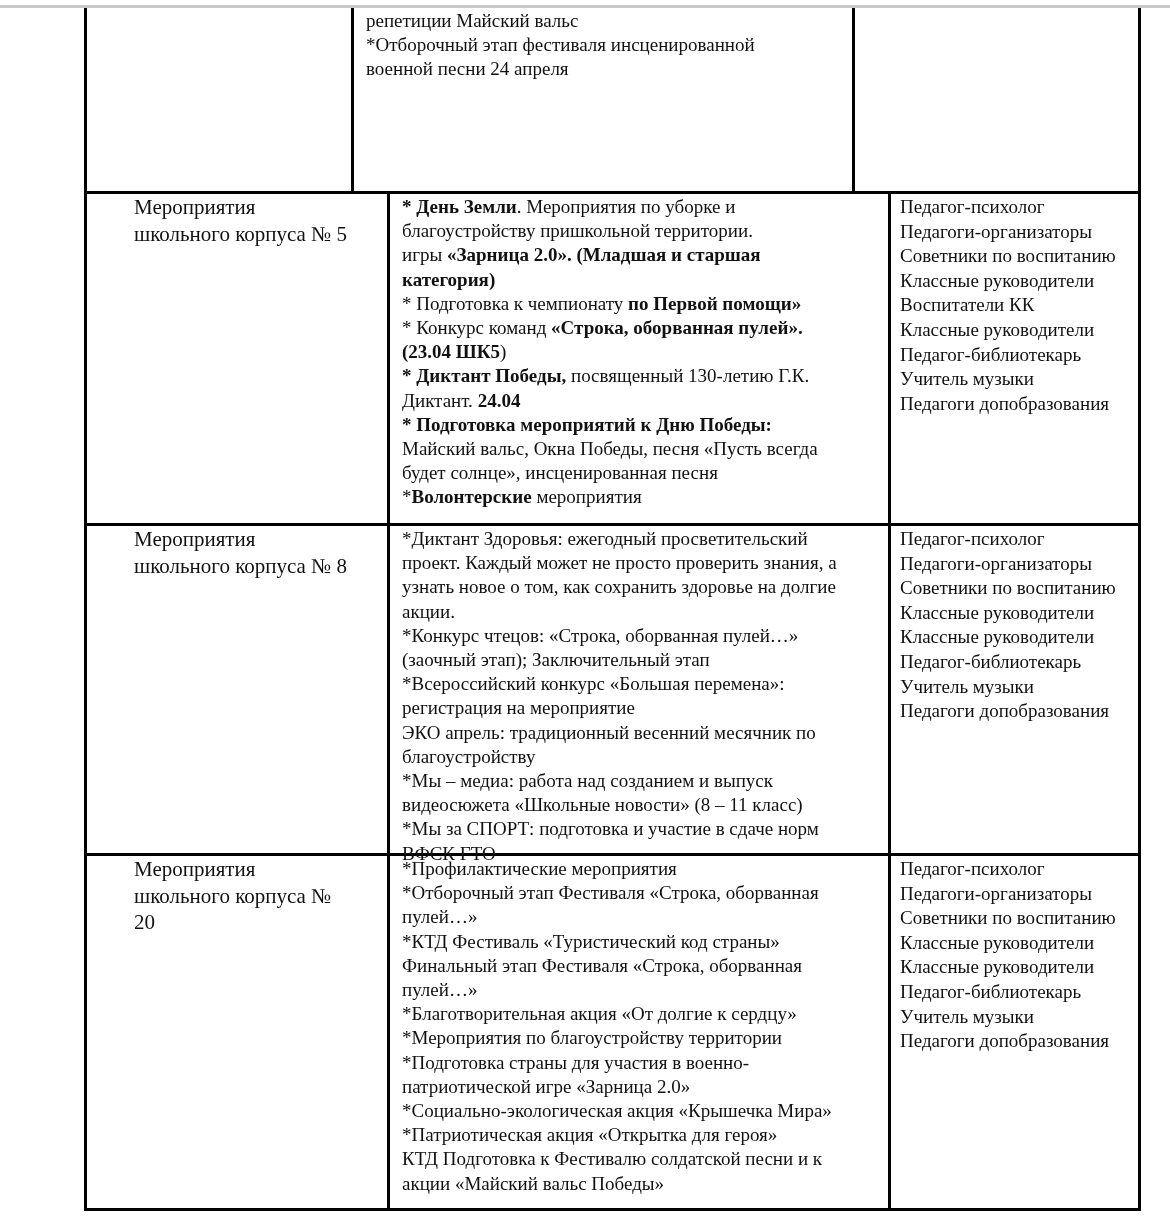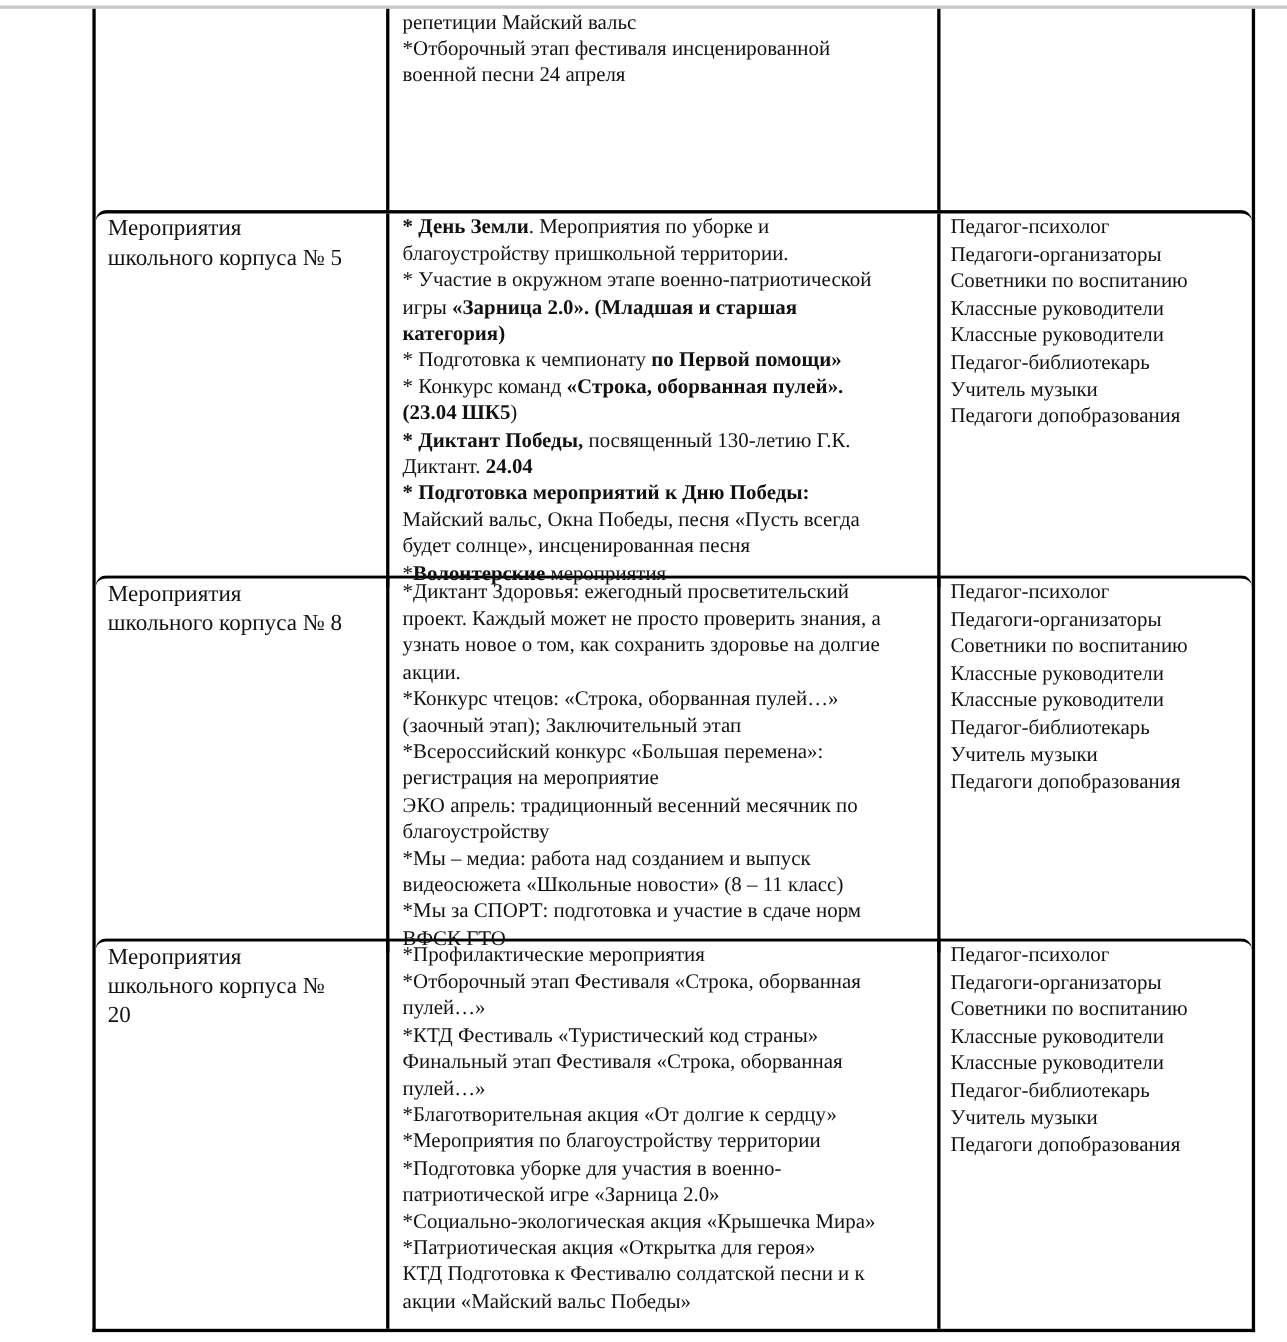--- a/index.html
+++ b/index.html
@@ -17,23 +17,22 @@
       width: 1057px;
       border-left: 3px solid #000;
       border-right: 3px solid #000;
       border-bottom: 3px solid #000;
       box-sizing: border-box;
     }
     .row {
       display: grid;
       grid-template-columns: 264px 501px 1fr;
       box-sizing: border-box;
-      border-radius: 10px;
     }
-    .row + .row { border-top: 3px solid #000; }
+    .row + .row { border-top: 3px solid #000; padding-left: 36px; }
     .cell {
       box-sizing: border-box;
       padding: 1px 8px 0 11px;
       font-size: 19px;
       line-height: 24.2px;
     }
     .cell + .cell { border-left: 3px solid #000; }
     .cell.c2 { padding-left: 12px; padding-right: 4px; }
     .cell.c3 { padding-left: 9px; font-size: 19px; line-height: 24.6px; }
     .name-cell { font-size: 21px; line-height: 26.5px; padding-left: 11px; padding-top: 0; }
@@ -62,38 +61,38 @@
   </div>
 
   <div class="row row1">
     <div class="cell name-cell">
       <span class="line">Мероприятия</span>
       <span class="line">школьного корпуса № 5</span>
     </div>
     <div class="cell c2">
         <span class="line"><span class="b">* </span><span class="b">День Земли</span><span>. Мероприятия по уборке и</span></span>
         <span class="line"><span>благоустройству пришкольной территории.</span></span>
-        <span class="line"><span>* Участие в окружном этапе  военно-патриотической</span></span>
         <span class="line"><span>игры </span><span class="b">«Зарница 2.0». (Младшая и старшая</span></span>
         <span class="line"><span class="b">категория)</span></span>
         <span class="line"><span> * Подготовка к чемпионату </span><span class="b">по Первой помощи»</span></span>
         <span class="line"><span>* Конкурс команд </span><span class="b">«Строка, оборванная пулей».</span></span>
         <span class="line"><span class="b">(23.04 ШК5</span><span>)</span></span>
         <span class="line"><span class="b">* Диктант Победы,</span><span> посвященный 130-летию Г.К.</span></span>
         <span class="line"><span>Диктант. </span><span class="b">24.04</span></span>
         <span class="line"><span class="b">* Подготовка мероприятий к Дню Победы:</span></span>
         <span class="line"><span>Майский вальс, Окна Победы, песня «Пусть всегда</span></span>
         <span class="line"><span>будет солнце», инсценированная песня</span></span>
         <span class="line"><span>*</span><span class="b">Волонтерские</span><span> мероприятия</span></span>
       </div>
     <div class="cell c3">
         <span class="line">Педагог-психолог</span>
         <span class="line">Педагоги-организаторы</span>
         <span class="line">Советники по воспитанию</span>
         <span class="line">Классные руководители</span>
+        <span class="line">Воспитатели КК</span>
         <span class="line">Классные руководители</span>
         <span class="line">Педагог-библиотекарь</span>
         <span class="line">Учитель музыки</span>
         <span class="line">Педагоги допобразования</span>
       </div>
   </div>
 
   <div class="row row2">
     <div class="cell name-cell">
       <span class="line">Мероприятия</span>
@@ -135,21 +134,21 @@
     </div>
     <div class="cell c2">
         <span class="line"><span>*Профилактические мероприятия</span></span>
         <span class="line"><span>*Отборочный этап Фестиваля «Строка, оборванная</span></span>
         <span class="line"><span>пулей…»</span></span>
         <span class="line"><span>*КТД Фестиваль «Туристический код страны»</span></span>
         <span class="line"><span>Финальный этап Фестиваля «Строка, оборванная</span></span>
         <span class="line"><span>пулей…»</span></span>
         <span class="line"><span>*Благотворительная акция «От долгие к сердцу»</span></span>
         <span class="line"><span>*Мероприятия по благоустройству территории</span></span>
-        <span class="line"><span>*Подготовка уборке для участия в военно-</span></span>
+        <span class="line"><span>*Подготовка страны для участия в военно-</span></span>
         <span class="line"><span>патриотической игре «Зарница 2.0»</span></span>
         <span class="line"><span> *Социально-экологическая акция «Крышечка Мира»</span></span>
         <span class="line"><span>*Патриотическая акция «Открытка для героя»</span></span>
         <span class="line"><span>КТД Подготовка к Фестивалю солдатской песни и к</span></span>
         <span class="line"><span>акции «Майский вальс Победы»</span></span>
       </div>
     <div class="cell c3">
         <span class="line">Педагог-психолог</span>
         <span class="line">Педагоги-организаторы</span>
         <span class="line">Советники по воспитанию</span>

